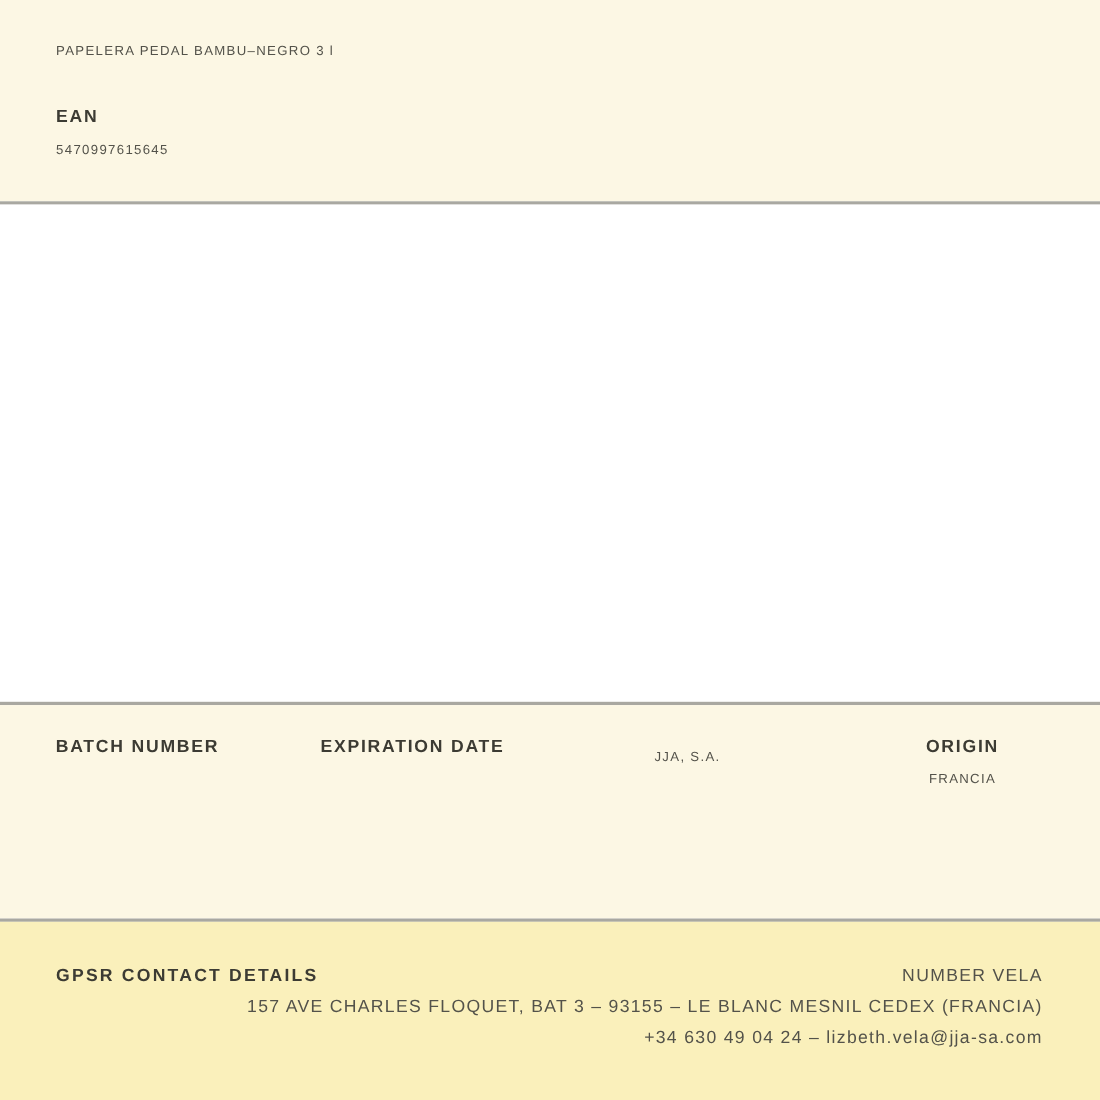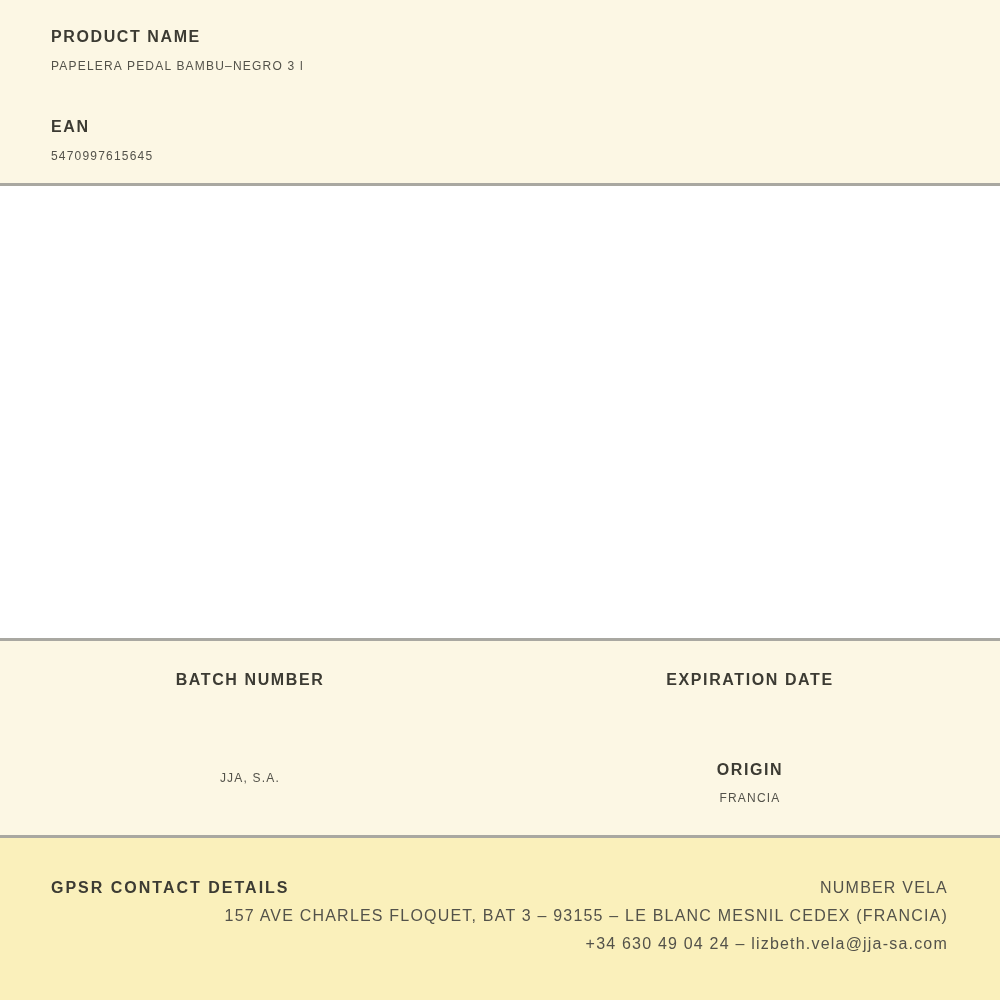--- a/index.html
+++ b/index.html
@@ -57,21 +57,21 @@
     flex: 1 1 auto;
   }
   
   .section-details {
     background: #fcf7e4;
     height: 194px;
     flex: 0 0 auto;
     box-sizing: border-box;
     padding-top: 29px;
     display: grid;
-    grid-template-columns: 1fr 1fr;
+    grid-template-columns: 1fr 1fr 1fr 1fr;
     grid-row-gap: 42px;
     align-content: start;
   }
   .detail-field {
     text-align: center;
   }
   .detail-field .field-value {
     margin-top: 8px;
   }
   
@@ -107,21 +107,20 @@
   .contact-row-1 + .contact-line {
     margin-top: 8px;
   }
 </style>
 </head>
 <body>
 
 <div class="sheet">
 
   <section class="section-product">
-    <div class="field-label">PRODUCT NAME</div>
     <div class="field-value">PAPELERA PEDAL BAMBU–NEGRO 3 l</div>
     <div class="product-gap"></div>
     <div class="field-label">EAN</div>
     <div class="field-value">5470997615645</div>
   </section>
 
   <div class="divider"></div>
 
   <section class="section-blank"></section>
 

